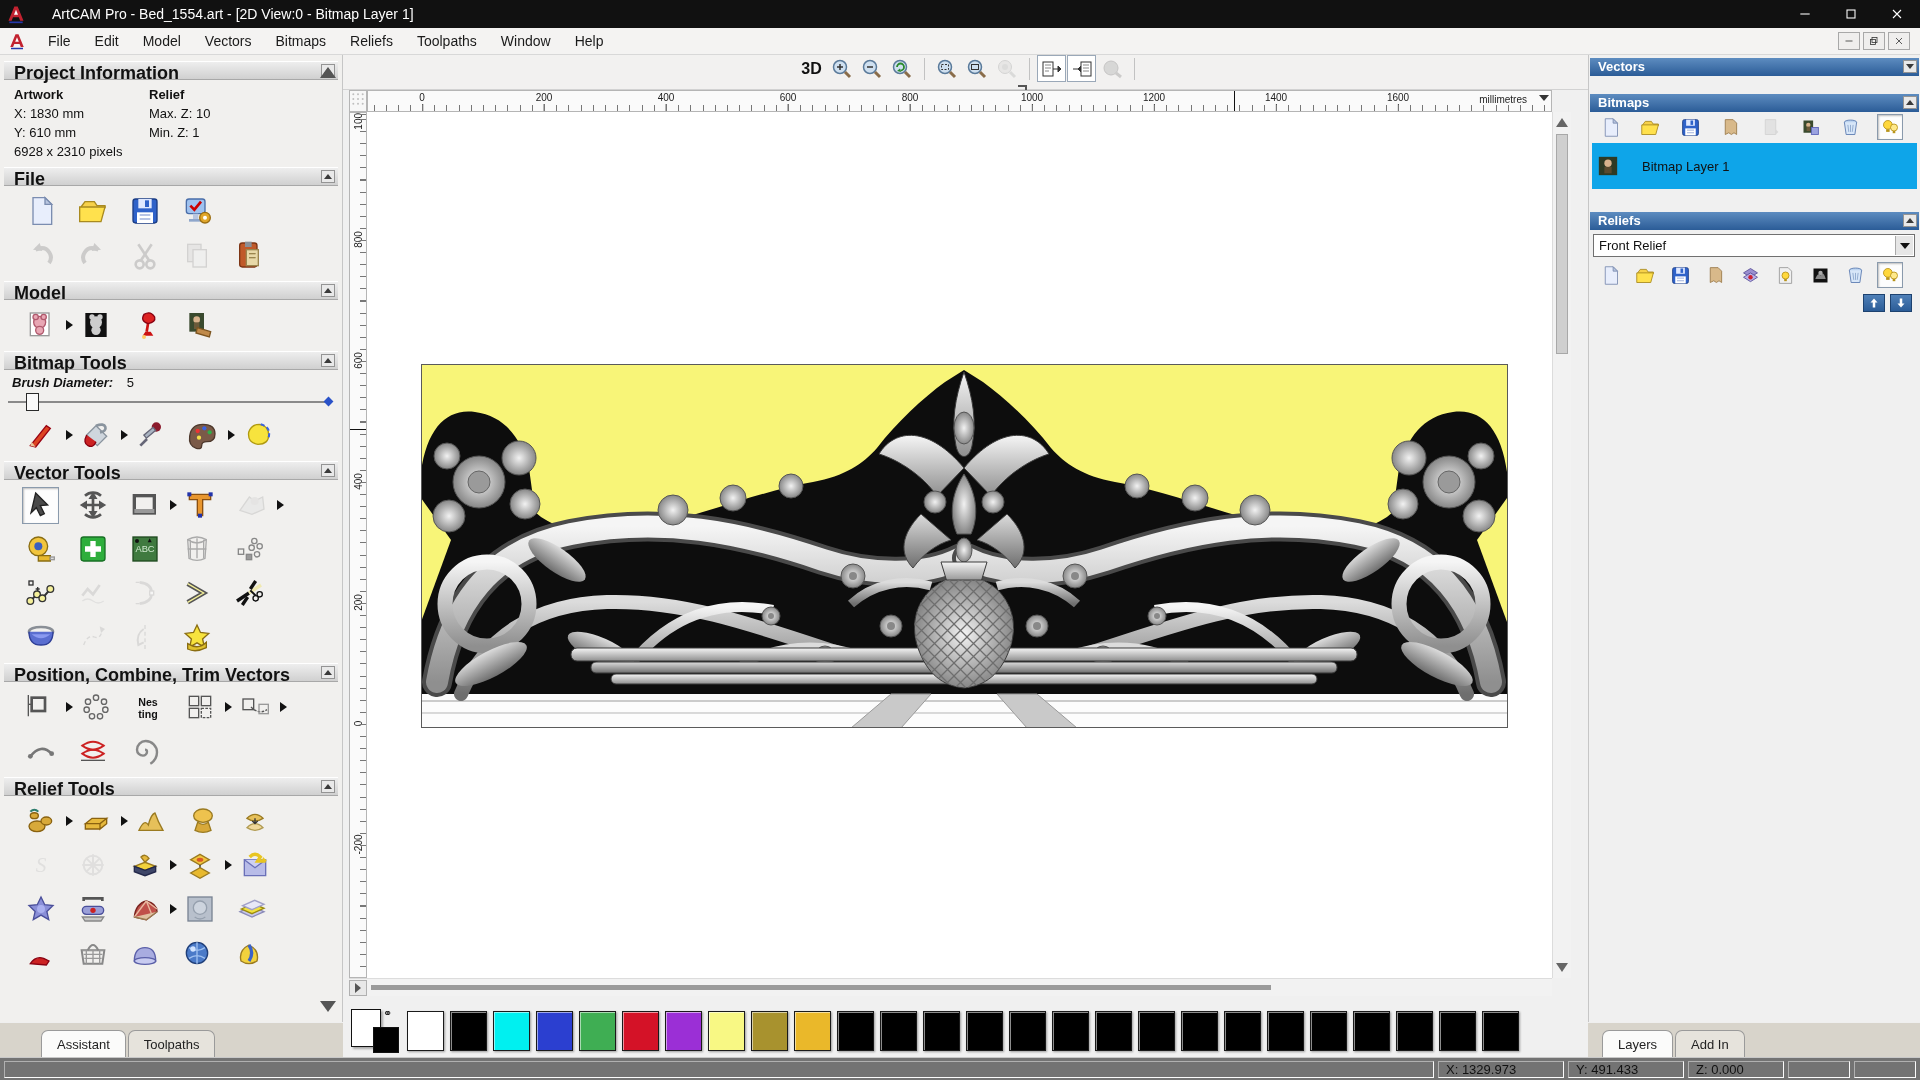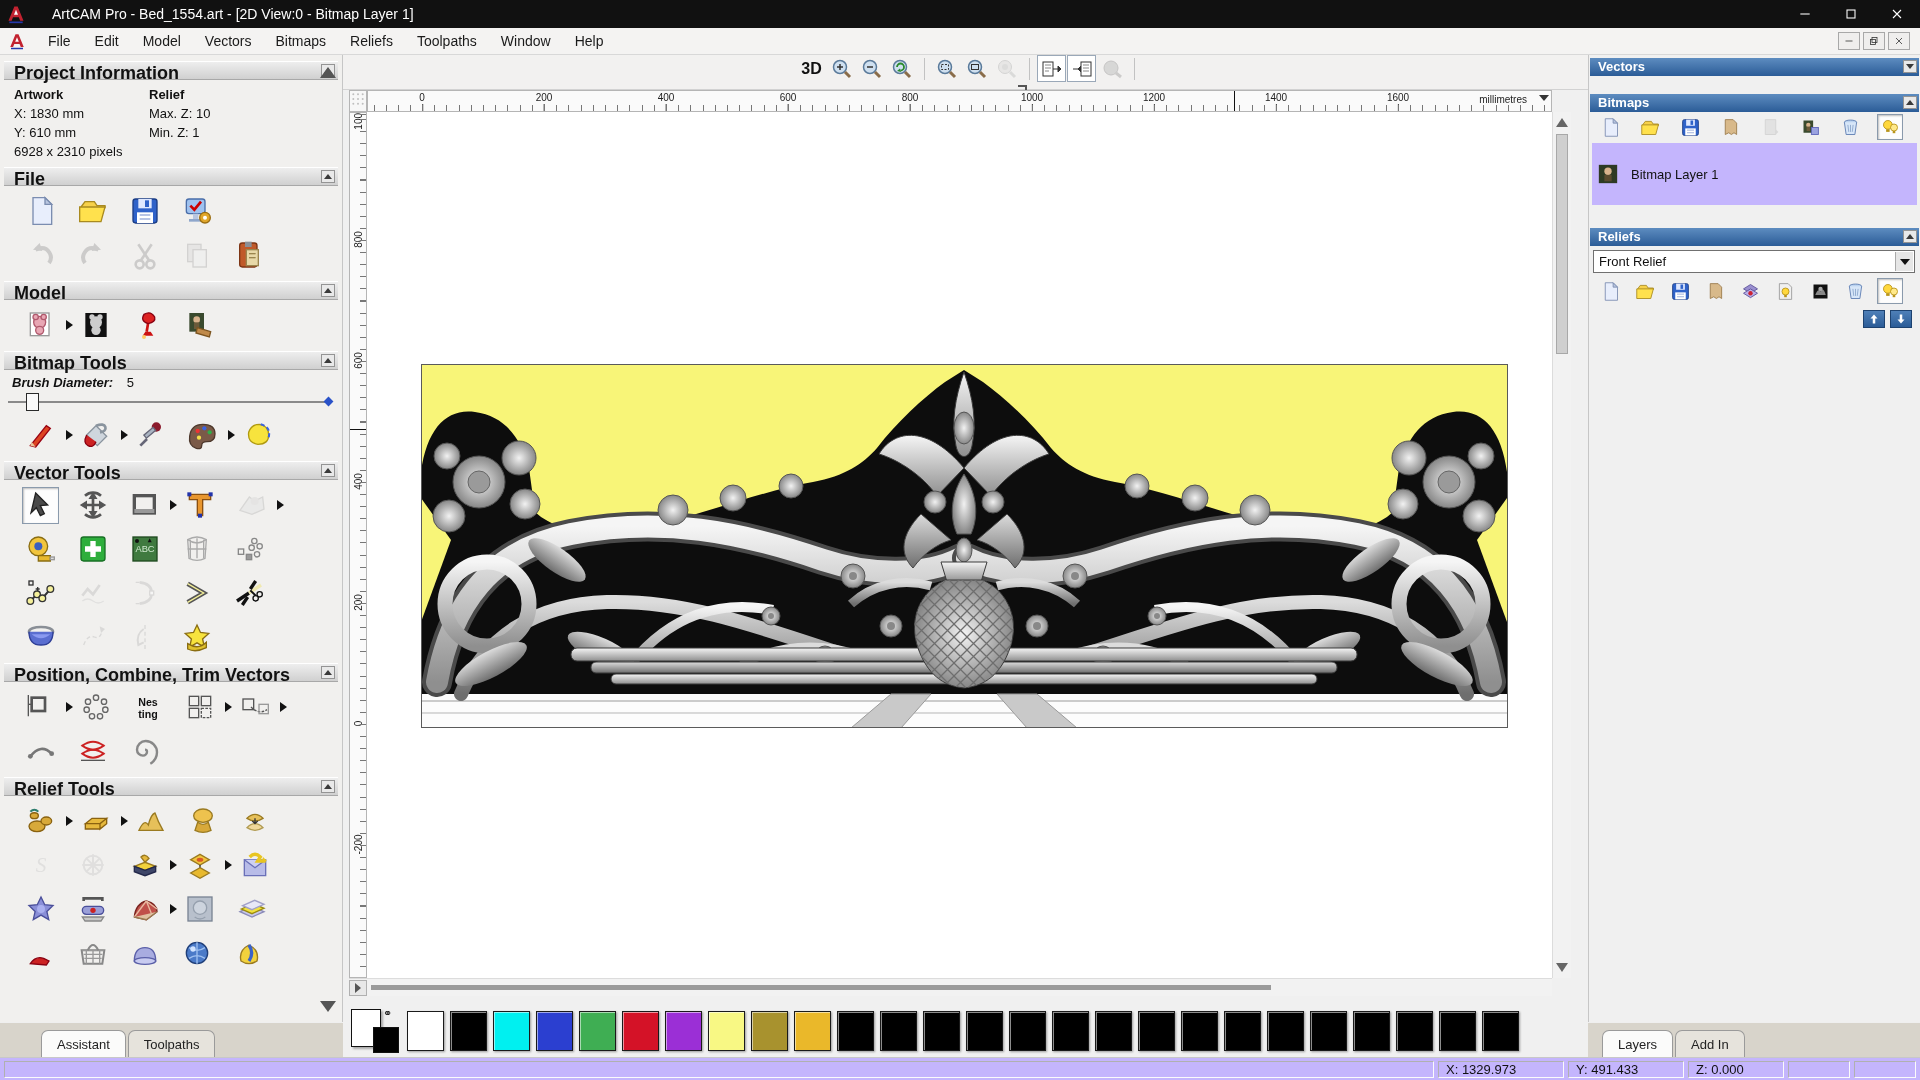--- a/index.html
+++ b/index.html
@@ -109,34 +109,34 @@
 
   
   #right-panel { position:absolute; left:1588px; top:55px; width:332px; height:967px; background:#f0f0f0; border-left:1px solid #c6c6c6; }
   .bh { height:18px; background:linear-gradient(#5d8cc0,#2b5c97); color:#fff; font-weight:bold; font-size:13px; padding:1px 0 0 8px; position:relative; margin:0 1px; }
   .bh .roll { top:2px; right:2px; }
   .rp-tools { display:flex; align-items:center; height:30px; padding-left:8px; }
   .rp-tools .tool { width:26px; height:26px; display:flex; align-items:center; justify-content:center; }
   .rp-tools .tool svg { width:21px; height:21px; }
   #bitmap-tools .tool { margin-right:14px; }
   #relief-tools .tool { margin-right:9px; }
-  .layer-row { min-height:26px; background:#c4b5fd; margin:1px 3px; display:flex; align-items:center; font-size:13px; color:#111; gap:11px; padding:20px 4px; }
+  .layer-row { min-height:26px; background:#0ea5e9; margin:1px 3px; display:flex; align-items:center; font-size:13px; color:#111; gap:22px; padding:12px 4px; }
   .layer-row svg.thumb { width:24px; height:22px; }
   .tri-right { width:0; height:0; border-top:5px solid transparent; border-bottom:5px solid transparent; border-left:7px solid #111; }
   .bulb-btn { margin-left:auto; width:26px; height:24px; background:#fafafa; border:1px solid #b0b0b0; display:flex; align-items:center; justify-content:center; }
   .bulb-btn svg { width:18px; height:18px; }
   .dd { height:23px; background:#fff; border:1px solid #707070; margin:4px 5px 3px 4px; display:flex; align-items:center; font-size:13px; color:#111; padding-left:5px; position:relative; }
   .dd-btn { position:absolute; right:1px; top:1px; bottom:1px; width:18px; background:#e6e6e6; border-left:1px solid #aaa; display:flex; align-items:center; justify-content:center; }
   .dd-btn::after { content:""; border-left:5px solid transparent; border-right:5px solid transparent; border-top:6px solid #111; }
   #move-btns { display:flex; justify-content:flex-end; gap:5px; padding:4px 8px 0 0; }
   .mvbtn { width:22px; height:18px; background:linear-gradient(#4f80b8,#2b5c97); border:1px solid #1d4270; display:flex; align-items:center; justify-content:center; }
   .mvbtn svg { width:12px; height:12px; }
 
   
-  #statusbar { position:absolute; left:0; top:1057px; width:1920px; height:23px; background:#c4b5fd; border-top:1px solid #c8c8c8; display:flex; align-items:center; padding:2px 4px; gap:4px; font-size:13px; color:#111; }
+  #statusbar { position:absolute; left:0; top:1057px; width:1920px; height:23px; background:#737373; border-top:1px solid #c8c8c8; display:flex; align-items:center; padding:2px 4px; gap:4px; font-size:13px; color:#111; }
   .scell { height:17px; border:1px solid #b0b0b0; border-bottom-color:#fbfbfb; border-right-color:#fbfbfb; padding:0 7px; display:flex; align-items:center; white-space:nowrap; }
   .scell.grow { flex:1; }
 
   svg.icsvg { display:block; }
 </style>
 </head>
 <body>
 
 <div id="app">
 

